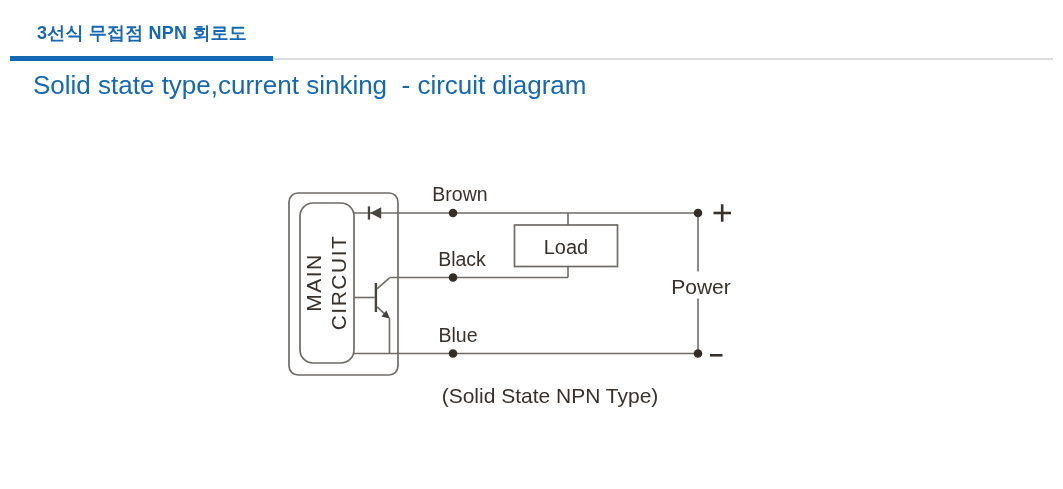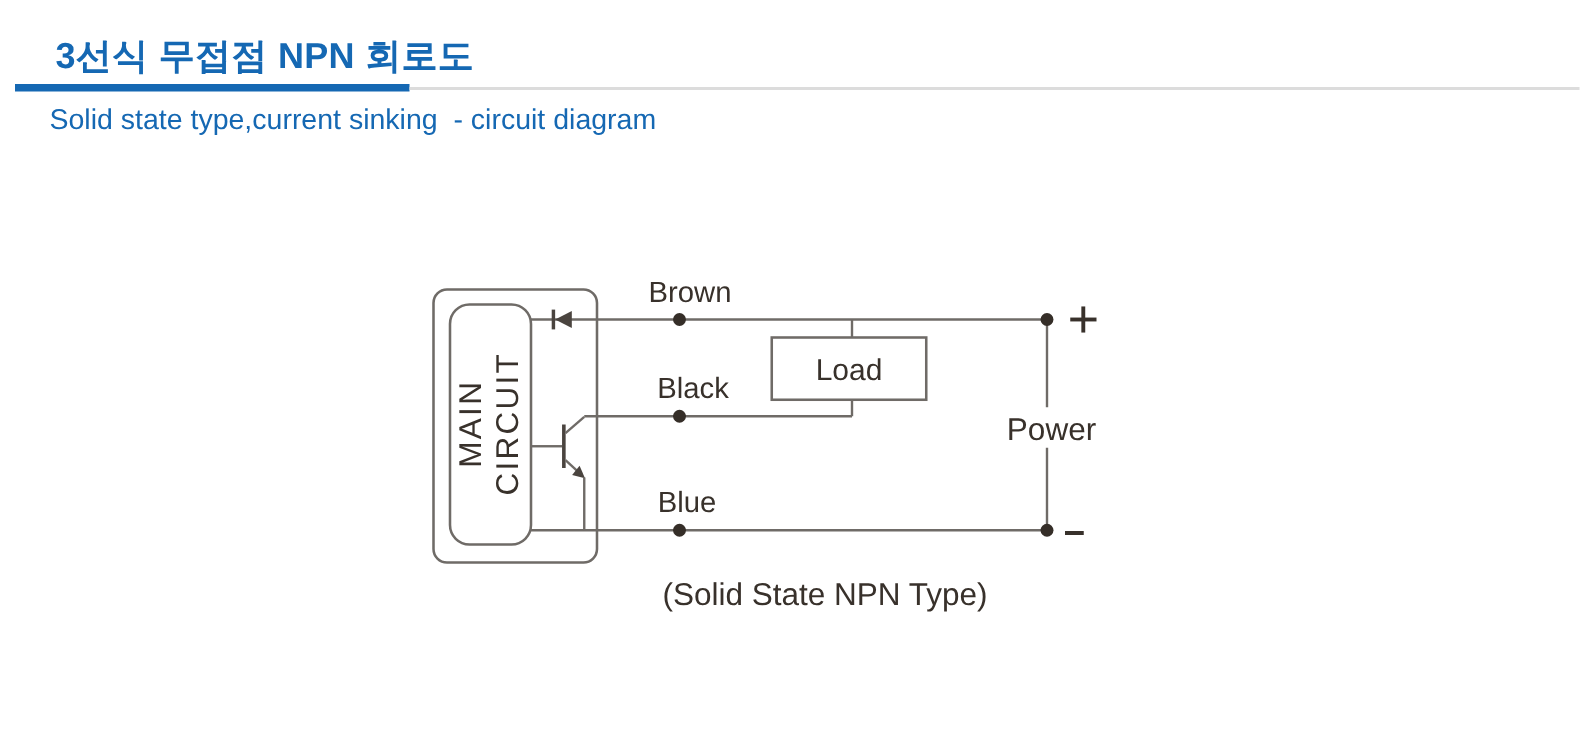--- a/index.html
+++ b/index.html
@@ -6,42 +6,42 @@
   html, body { width: 1063px; height: 489px; }
   body {
     position: relative;
     background: #ffffff;
     font-family: "Liberation Sans", "DejaVu Sans", sans-serif;
     overflow: hidden;
   }
   .page-title {
     position: absolute;
     left: 37px; top: 21px;
-    font-size: 24px;
+    font-size: 18px;
     font-weight: bold;
     color: #1568b3;
     letter-spacing: 0.2px;
     white-space: pre;
   }
   .rule-accent {
     position: absolute;
     left: 10px; top: 56px;
     width: 263px; height: 5px;
     background: #1568b3;
   }
   .rule-rest {
     position: absolute;
     left: 273px; top: 57.5px;
     width: 780px; height: 2px;
     background: #dcdcdc;
   }
   .page-subtitle {
     position: absolute;
     left: 33px; top: 70px;
-    font-size: 19px;
+    font-size: 26px;
     font-weight: normal;
     color: #1568b3;
     white-space: pre;
   }
   svg.diagram {
     position: absolute;
     left: 0; top: 0;
     width: 1063px; height: 489px;
   }
   .wire   { stroke: #6f6b67; stroke-width: 1.6; fill: none; }

